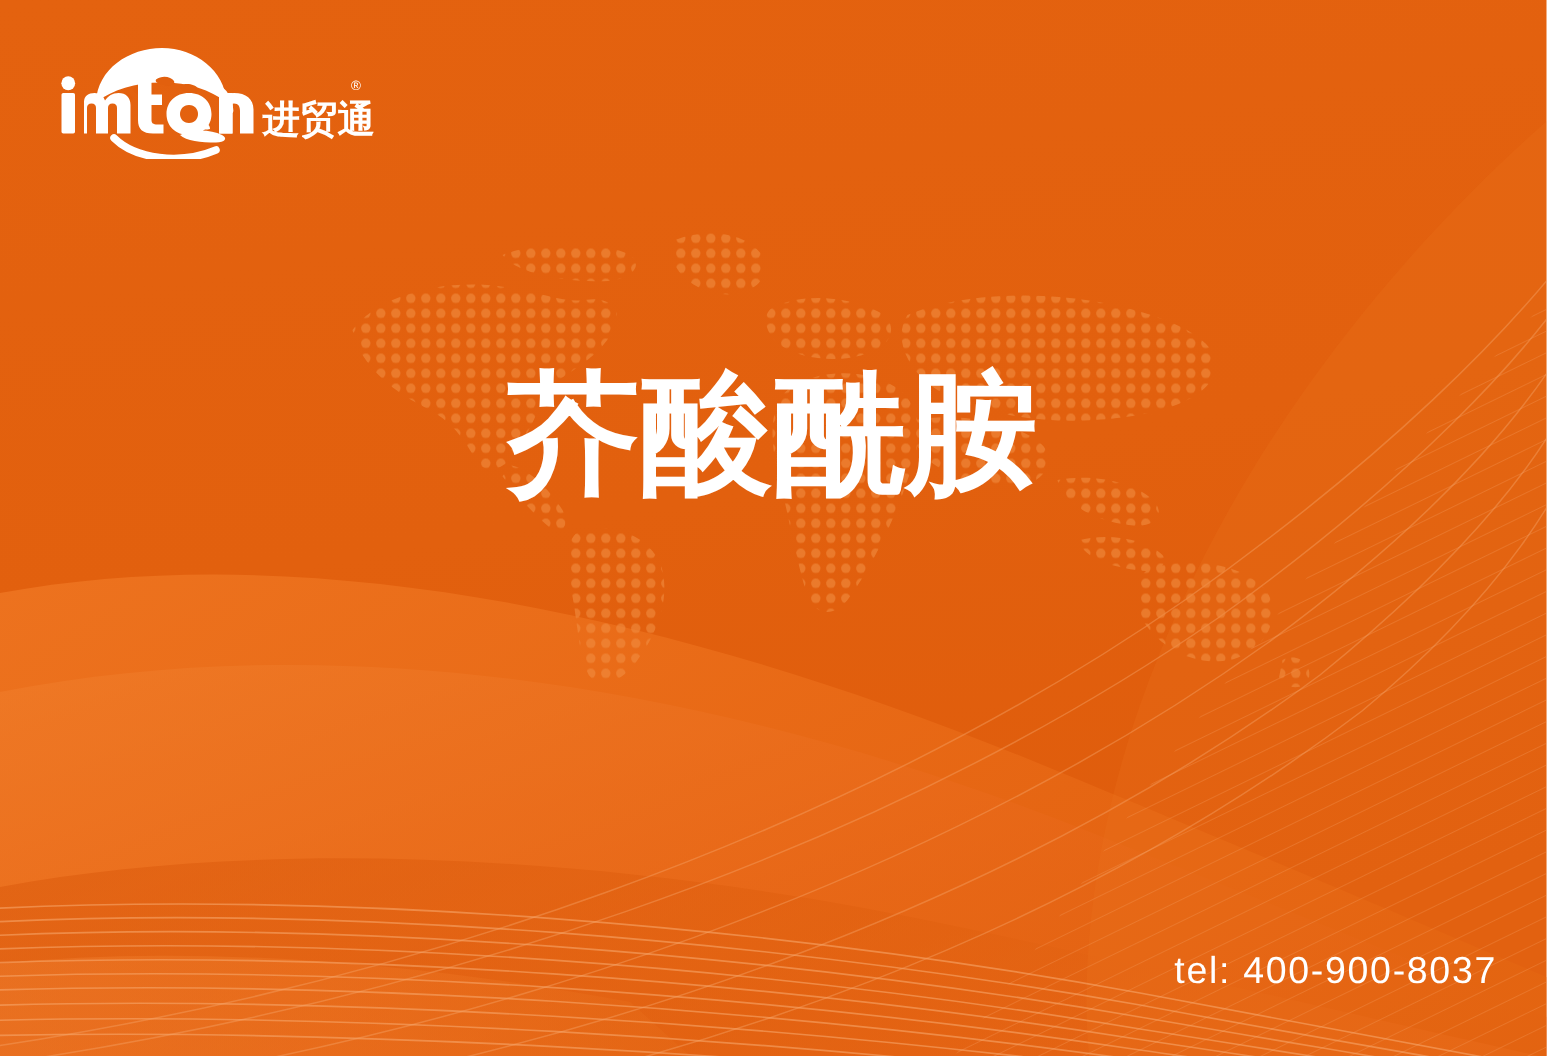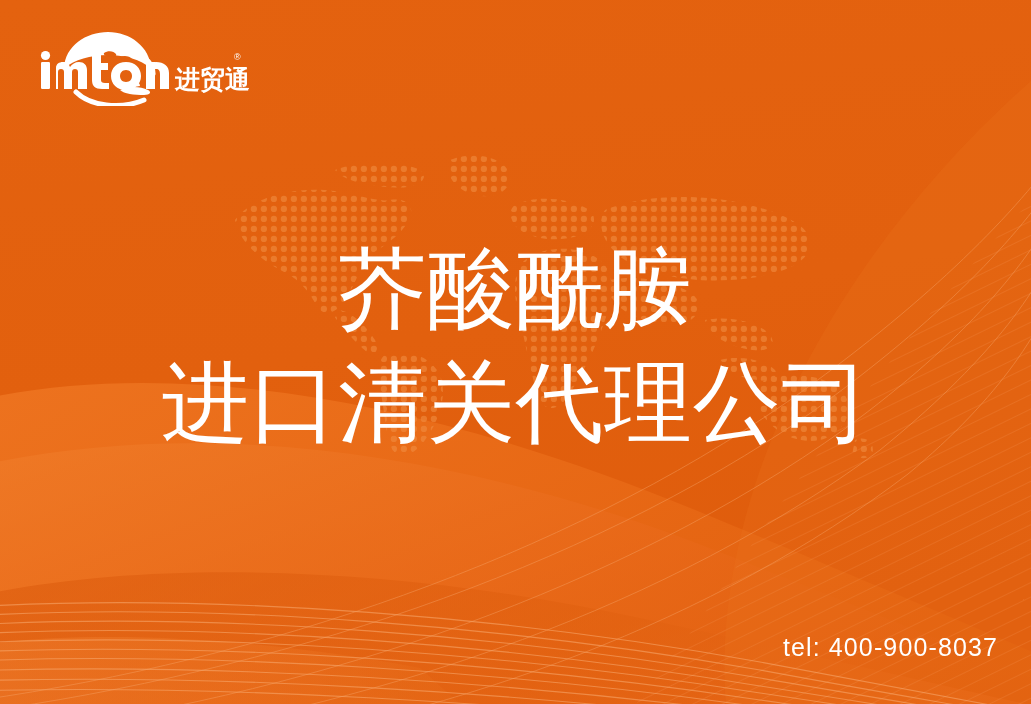--- a/index.html
+++ b/index.html
@@ -49,21 +49,21 @@
 
   
   #headline {
     position: absolute;
     left: 0;
     top: 232px;
     width: 1031px;
     text-align: center;
     color: #ffffff;
     font-family: "Liberation Sans", sans-serif;
-    font-weight: 400;
+    font-weight: 700;
     line-height: 1.30;
     letter-spacing: 0.035em;
     -webkit-font-smoothing: antialiased;
   }
   #headline .line {
     display: block;
     white-space: nowrap;
   }
   #headline .line-1 { font-size: 88px; }
   #headline .line-2 { font-size: 88px; }
@@ -283,18 +283,17 @@
     <g>
       <path d="M42 64 C56 78, 86 82, 110 72" stroke="#ffffff" stroke-width="5" fill="none" stroke-linecap="round"></path>
       <path d="M86 62 C94 58, 106 58, 114 62 C118 64, 116 67, 110 67
                C100 67, 90 66, 86 62 Z" fill="#ffffff"></path>
       <path d="M98 56 C102 53, 106 54, 106 58 C102 59, 99 58, 98 56 Z" fill="#ffffff"></path>
     </g>
   </svg>
 
   <div id="headline">
     <span class="line line-1">芥酸酰胺</span>
-    <span class="line line-2">进口清关代理公司</span>
   </div>
 
   <div id="phone">tel: 400-900-8037</div>
 
 </div>
 
 </body></html>

